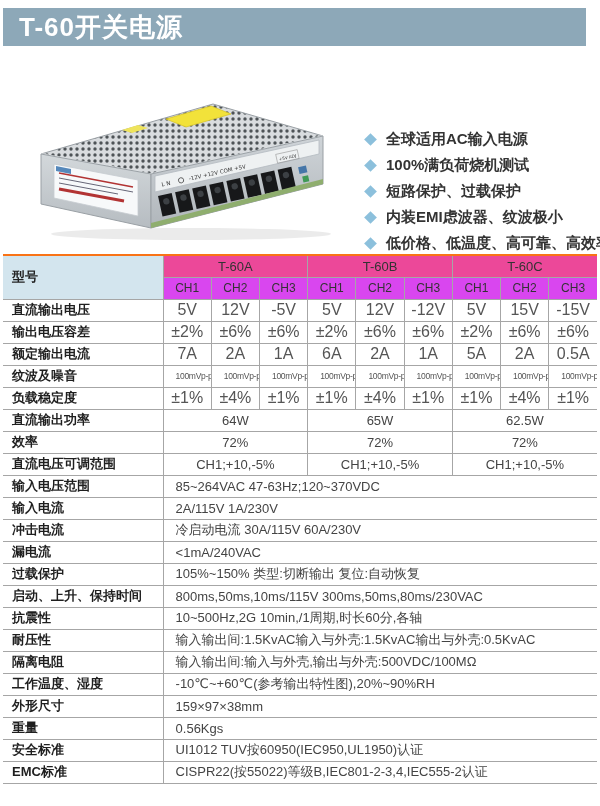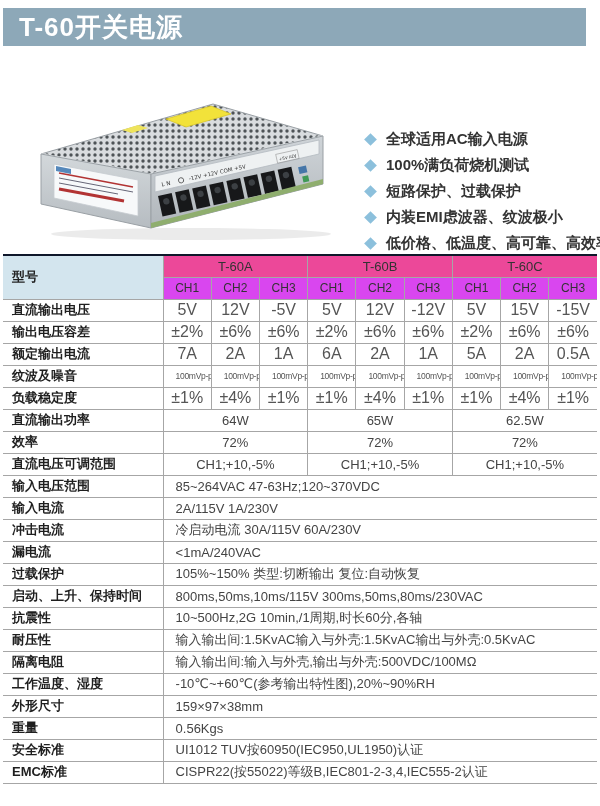--- a/index.html
+++ b/index.html
@@ -18,21 +18,21 @@
   .features li { display:flex; align-items:center; margin-bottom:7px; }
   .diamond {
     width:9px; height:9px; background:#8cc0dc; transform:rotate(45deg);
     display:inline-block; margin:0 11px 0 2px; flex:0 0 auto;
   }
   .features .ftext { font-size:15px; color:#333; font-weight:600; white-space:nowrap; }
 
   table.spec {
     border-collapse:collapse; table-layout:fixed;
     width:594px; margin:8px 3px 0 3px;
-    border-top:2px solid #0f172a;
+    border-top:2px solid #f97316;
   }
   table.spec td { border:1px solid #a6a6a6; height:22px; overflow:hidden; white-space:nowrap; }
   table.spec tr td:first-child { border-left:0; }
   table.spec tr td:last-child { border-right:0; }
   td.hdr { background:#ec4899; text-align:center; font-size:13px; color:#333; height:15px; }
   td.hdr-ch { background:#d946ef; text-align:center; font-size:12px; color:#333; height:15px; }
   td.corner { background:#d3e5ee; text-align:left; padding-left:9px; font-size:13px; font-weight:bold; color:#222; }
   td.lbl { text-align:left; padding-left:9px; font-size:13px; font-weight:bold; color:#1f1f1f; }
   td.ch  { text-align:center; font-size:16px; color:#555; }
   td.ch.small { font-size:8.5px; letter-spacing:-0.3px;padding-left:12px; }

